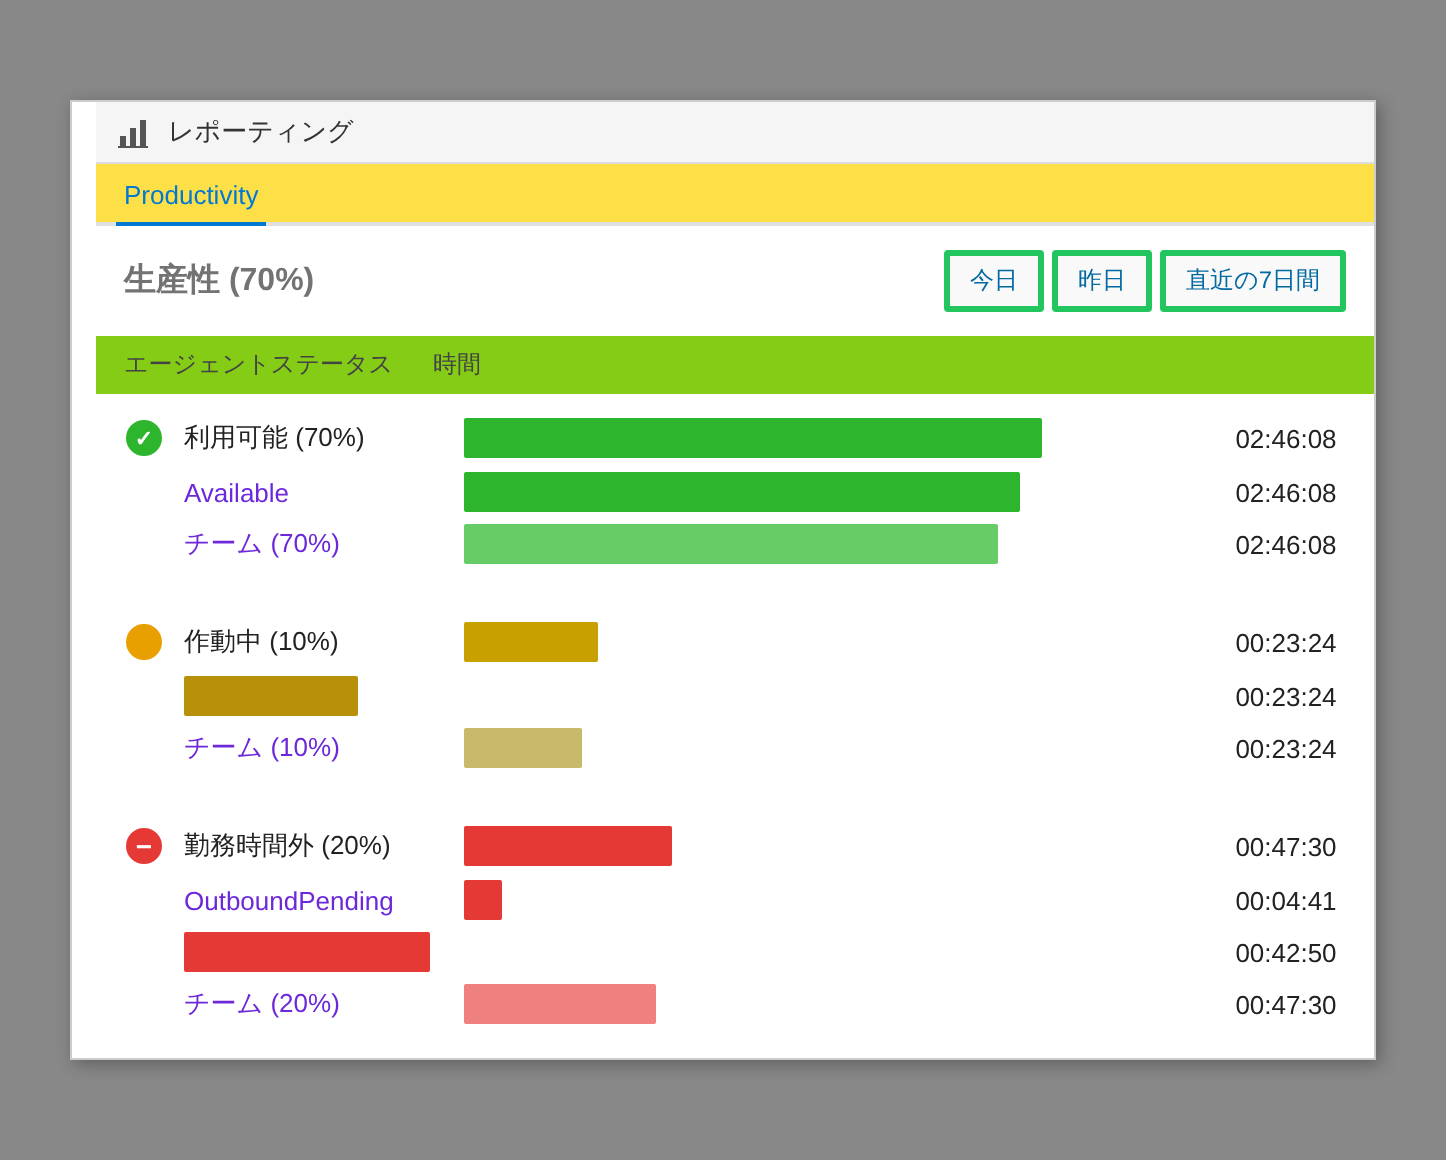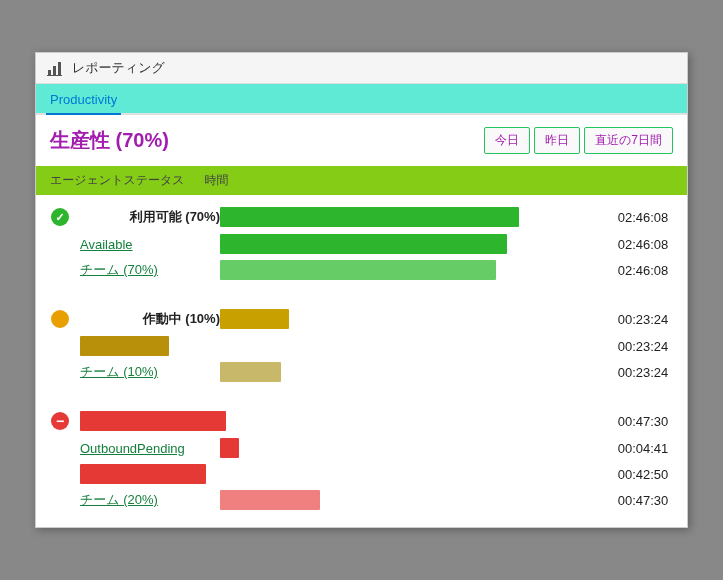--- a/index.html
+++ b/index.html
@@ -10,20 +10,21 @@
       justify-content: center;
       align-items: center;
       width: 723px;
       height: 580px;
     }
     .window {
       width: 653px;
       background: #fff;
       border: 1px solid #ccc;
       box-shadow: 2px 2px 8px rgba(0,0,0,0.3);
+      padding-left: 12px;
     }
     .title-bar {
       display: flex;
       align-items: center;
       padding: 6px 10px;
       background: #f5f5f5;
       border-bottom: 1px solid #ddd;
     }
     .title-bar-icon {
       width: 18px;
@@ -33,56 +34,56 @@
       align-items: center;
       justify-content: center;
     }
     .title-bar-text {
       font-size: 13px;
       color: #333;
     }
     .tabs {
       border-bottom: 2px solid #e0e0e0;
       padding: 0 10px;
-      background: #5eead4;
+      background: #fde047;
     }
     .tab-item {
       display: inline-block;
       padding: 8px 4px 6px;
       font-size: 13px;
       color: #0078d4;
       border-bottom: 2px solid #0078d4;
       margin-bottom: -2px;
       cursor: pointer;
     }
     .main-content {
       padding: 0;
     }
     .header-row {
       display: flex;
       align-items: center;
       justify-content: space-between;
       padding: 12px 14px;
     }
     .page-title {
-      font-size: 20px;
+      font-size: 16px;
       font-weight: 600;
-      color: #a21caf;
+      color: #737373;
     }
     .filter-buttons {
       display: flex;
       gap: 4px;
     }
     .filter-btn {
       padding: 4px 10px;
       font-size: 12px;
-      border: 1px solid #22c55e;
+      border: 3px solid #22c55e;
       background: #f9f9f9;
       cursor: pointer;
-      color: #a21caf;
+      color: #0369a1;
       border-radius: 2px;
     }
     .table-header {
       background: #84cc16;
       padding: 6px 14px;
       display: flex;
       gap: 20px;
     }
     .table-header-cell {
       font-size: 12px;
@@ -107,36 +108,34 @@
       align-items: center;
       justify-content: center;
     }
     .section-label {
       font-size: 13px;
       color: #222;
       width: 140px;
       flex-shrink: 0;
     }
     .section-label.bold {
-      font-weight: 700;
-      text-align: right;
+      font-weight: 400;
     }
     .sub-row {
       display: flex;
       align-items: center;
       padding: 3px 0;
       min-height: 26px;
       padding-left: 30px;
     }
     .sub-label {
       font-size: 13px;
-      color: #15803d;
+      color: #6d28d9;
       width: 140px;
       flex-shrink: 0;
-      text-decoration: underline;
     }
     .bar-container {
       flex: 1;
       height: 20px;
       position: relative;
       margin-right: 10px;
     }
     .bar {
       height: 100%;
       border-radius: 1px;
@@ -296,20 +295,21 @@
               <span class="time-val">00:23:24</span>
             </div>
           </div>
           <div class="section-divider"></div>
         </div>
         <div class="section">
           <div class="section-row">
             <div class="section-icon">
               <div class="icon-outside"></div>
             </div>
+            <span class="section-label bold">勤務時間外 (20%)</span>
             <div class="bar-wrapper">
               <div class="bar-container">
                 <div class="bar" style="width: 28%; background: rgb(229, 57, 53);"></div>
               </div>
               <span class="time-val">00:47:30</span>
             </div>
           </div>
           <div class="sub-row">
             <span class="sub-label">OutboundPending</span>
             <div class="bar-wrapper">

